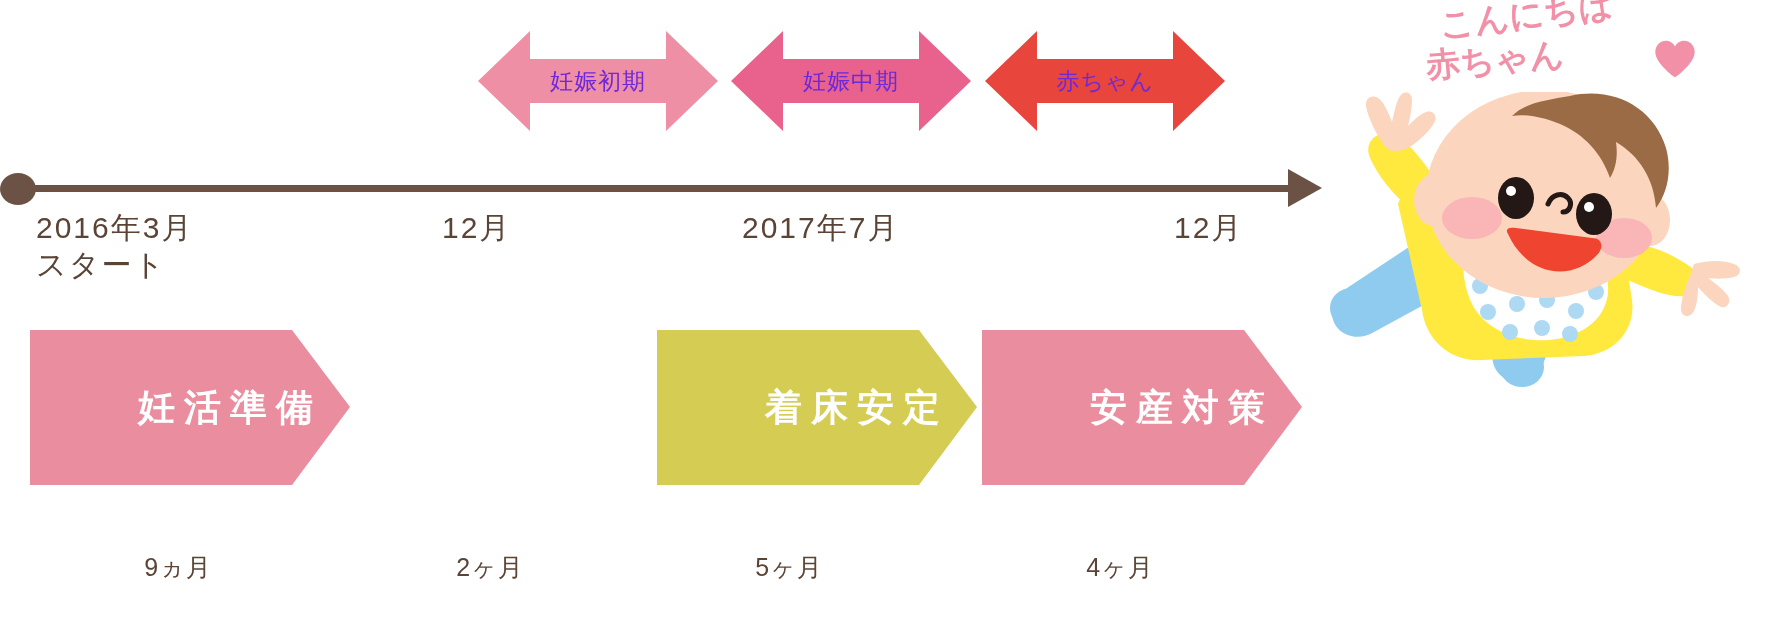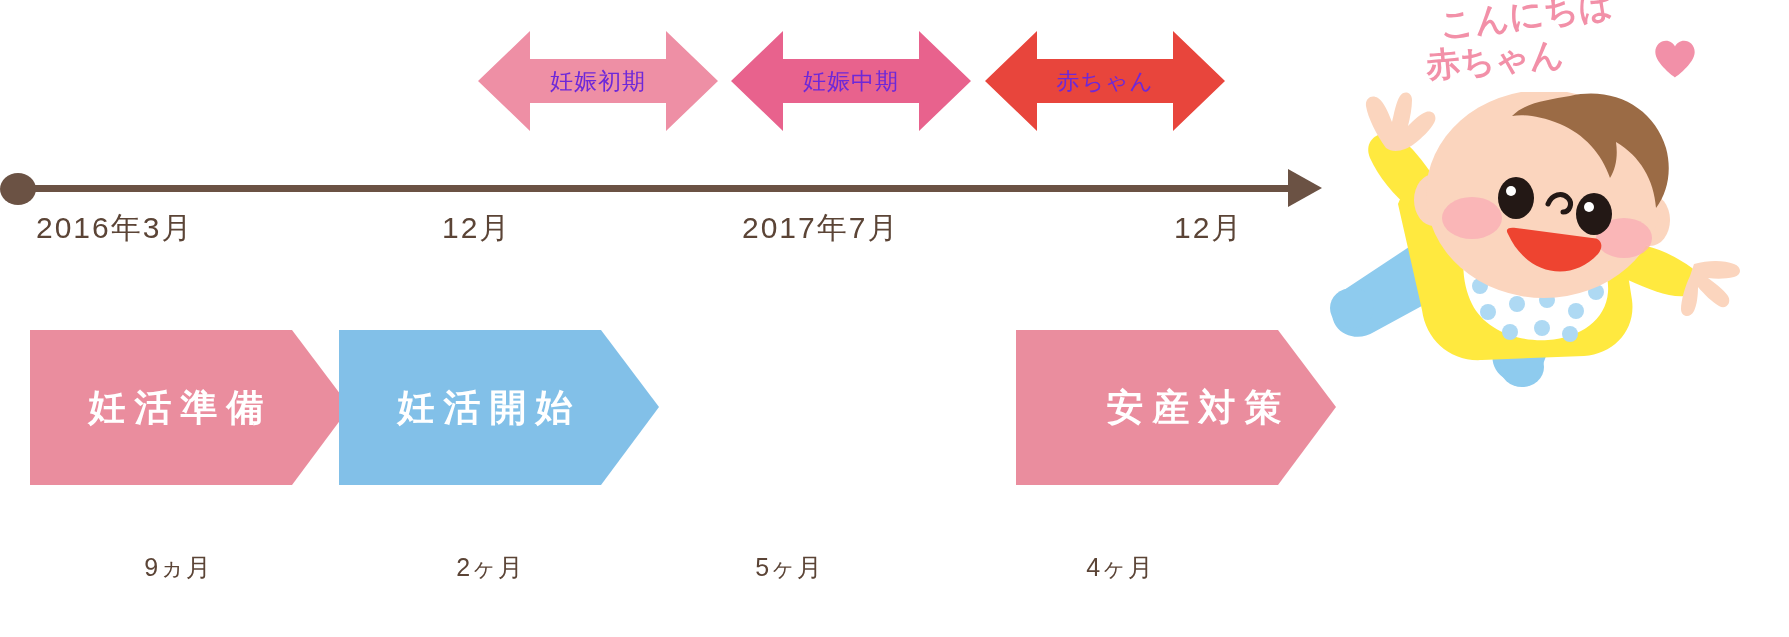--- a/index.html
+++ b/index.html
@@ -53,21 +53,21 @@
     font-size:30px;
     letter-spacing:2px;
     white-space:nowrap;
     line-height:1.22;
   }
 
   
   .chev{
     position:absolute;
     top:330px;height:155px;
-    display:flex;align-items:center;justify-content:center;
+    display:flex;align-items:center;justify-content:flex-end;
   }
   .chev svg{position:absolute;left:0;top:0;z-index:1;}
   .chev .lbl{
     position:relative;z-index:3;
     color:#ffffff;
     font-size:37px;
     font-weight:bold;
     letter-spacing:9px;
     text-indent:9px;
     white-space:nowrap;
@@ -132,47 +132,48 @@
     </svg>
     <span class="lbl">赤ちゃん</span>
   </div>
 
   <div id="axis-dot"></div>
   <div id="axis-line"></div>
   <div id="axis-head"></div>
 
   <div class="axis-label" style="left:36px;top:210px;">
     <div>2016年3月</div>
+    <div>スタート</div>
   </div>
   <div class="axis-label" style="left:442px;top:210px;">
     <div>12月</div>
   </div>
   <div class="axis-label" style="left:742px;top:210px;">
     <div>2017年7月</div>
   </div>
   <div class="axis-label" style="left:1174px;top:210px;">
     <div>12月</div>
   </div>
 
   <div class="chev" style="left:30px;width:320px;">
     <svg width="320" height="155" viewBox="0 0 320 155" preserveAspectRatio="none">
       <polygon points="0,0 262,0 320,77 262,155 0,155" fill="#EA8D9E"></polygon>
     </svg>
     <span class="lbl">妊活準備</span>
   </div>
 
-  <div class="chev" style="left:339px;width:320px;">
+
+  <div class="chev" style="left:657px;width:320px;">
     <svg width="320" height="155" viewBox="0 0 320 155" preserveAspectRatio="none">
-      <polygon points="0,0 262,0 320,77 262,155 0,155" fill="#82C0E8"></polygon>
-    </svg>
-    <span class="lbl">妊活開始</span>
-  </div>
-
-
-  <div class="chev" style="left:1016px;width:320px;padding-left:32px;">
+      <polygon points="0,0 262,0 320,77 262,155 0,155" fill="#D5CC53"></polygon>
+    </svg>
+    <span class="lbl">着床安定</span>
+  </div>
+
+  <div class="chev" style="left:982px;width:320px;">
     <svg width="320" height="155" viewBox="0 0 320 155" preserveAspectRatio="none">
       <polygon points="0,0 262,0 320,77 262,155 0,155" fill="#EA8D9E"></polygon>
     </svg>
     <span class="lbl">安産対策</span>
   </div>
 
   <div class="dur" style="left:38px;width:280px;">9ヵ月</div>
   <div class="dur" style="left:350px;width:280px;">2ヶ月</div>
   <div class="dur" style="left:649px;width:280px;">5ヶ月</div>
   <div class="dur" style="left:980px;width:280px;">4ヶ月</div>

